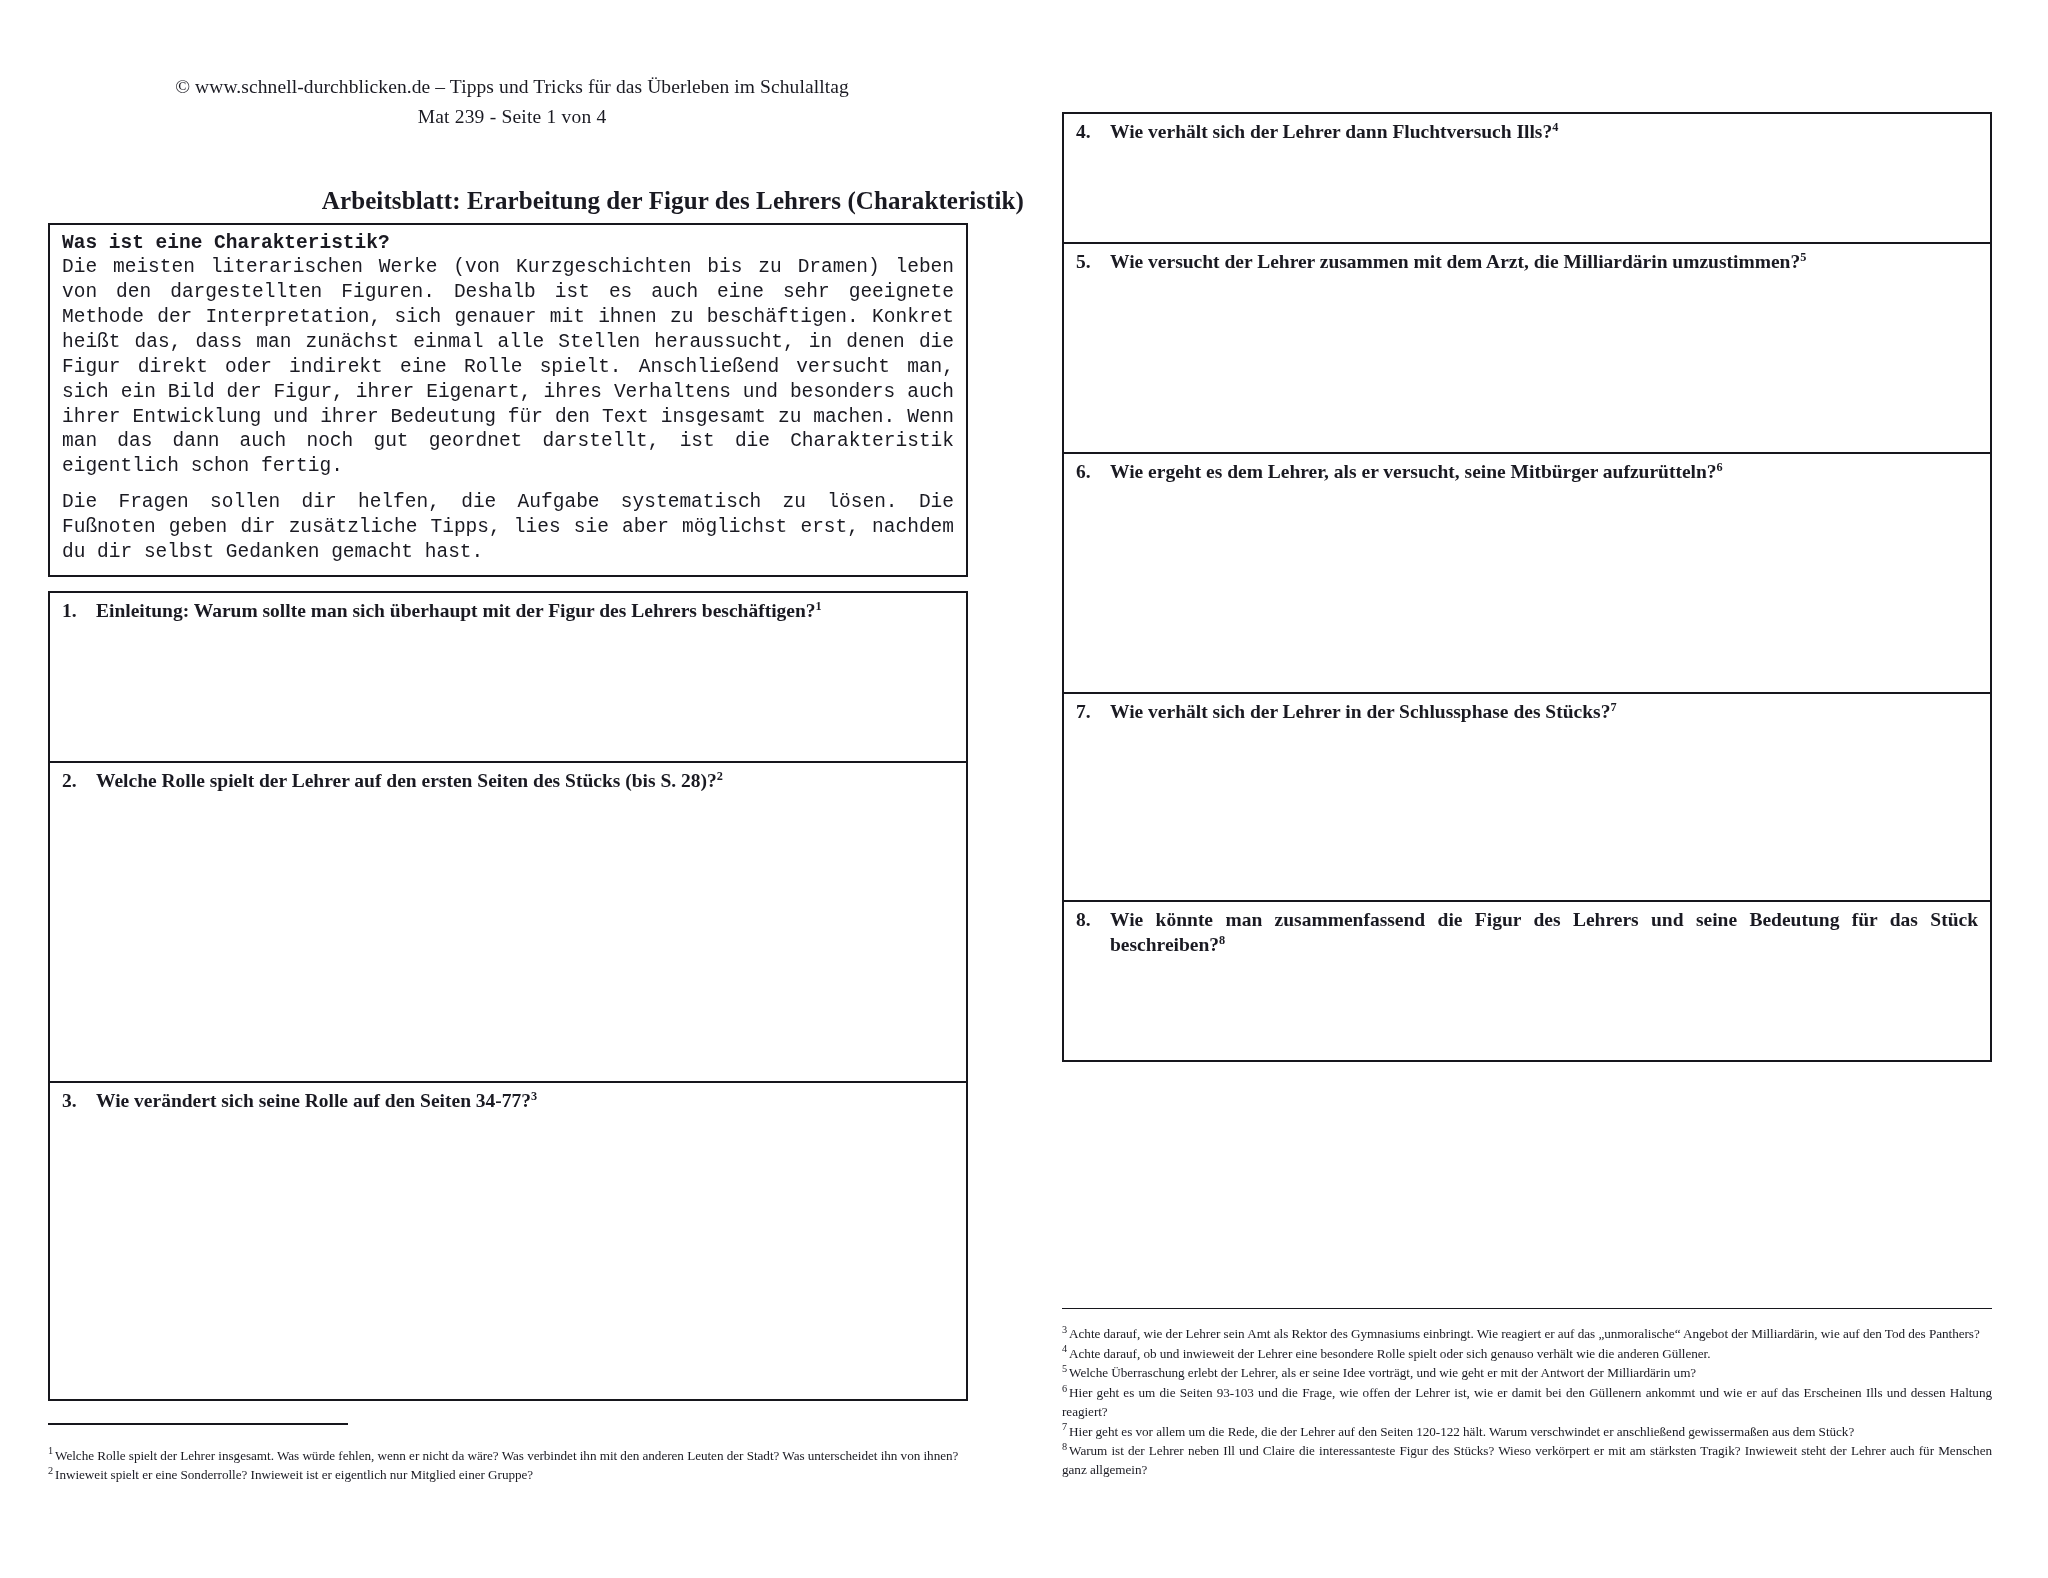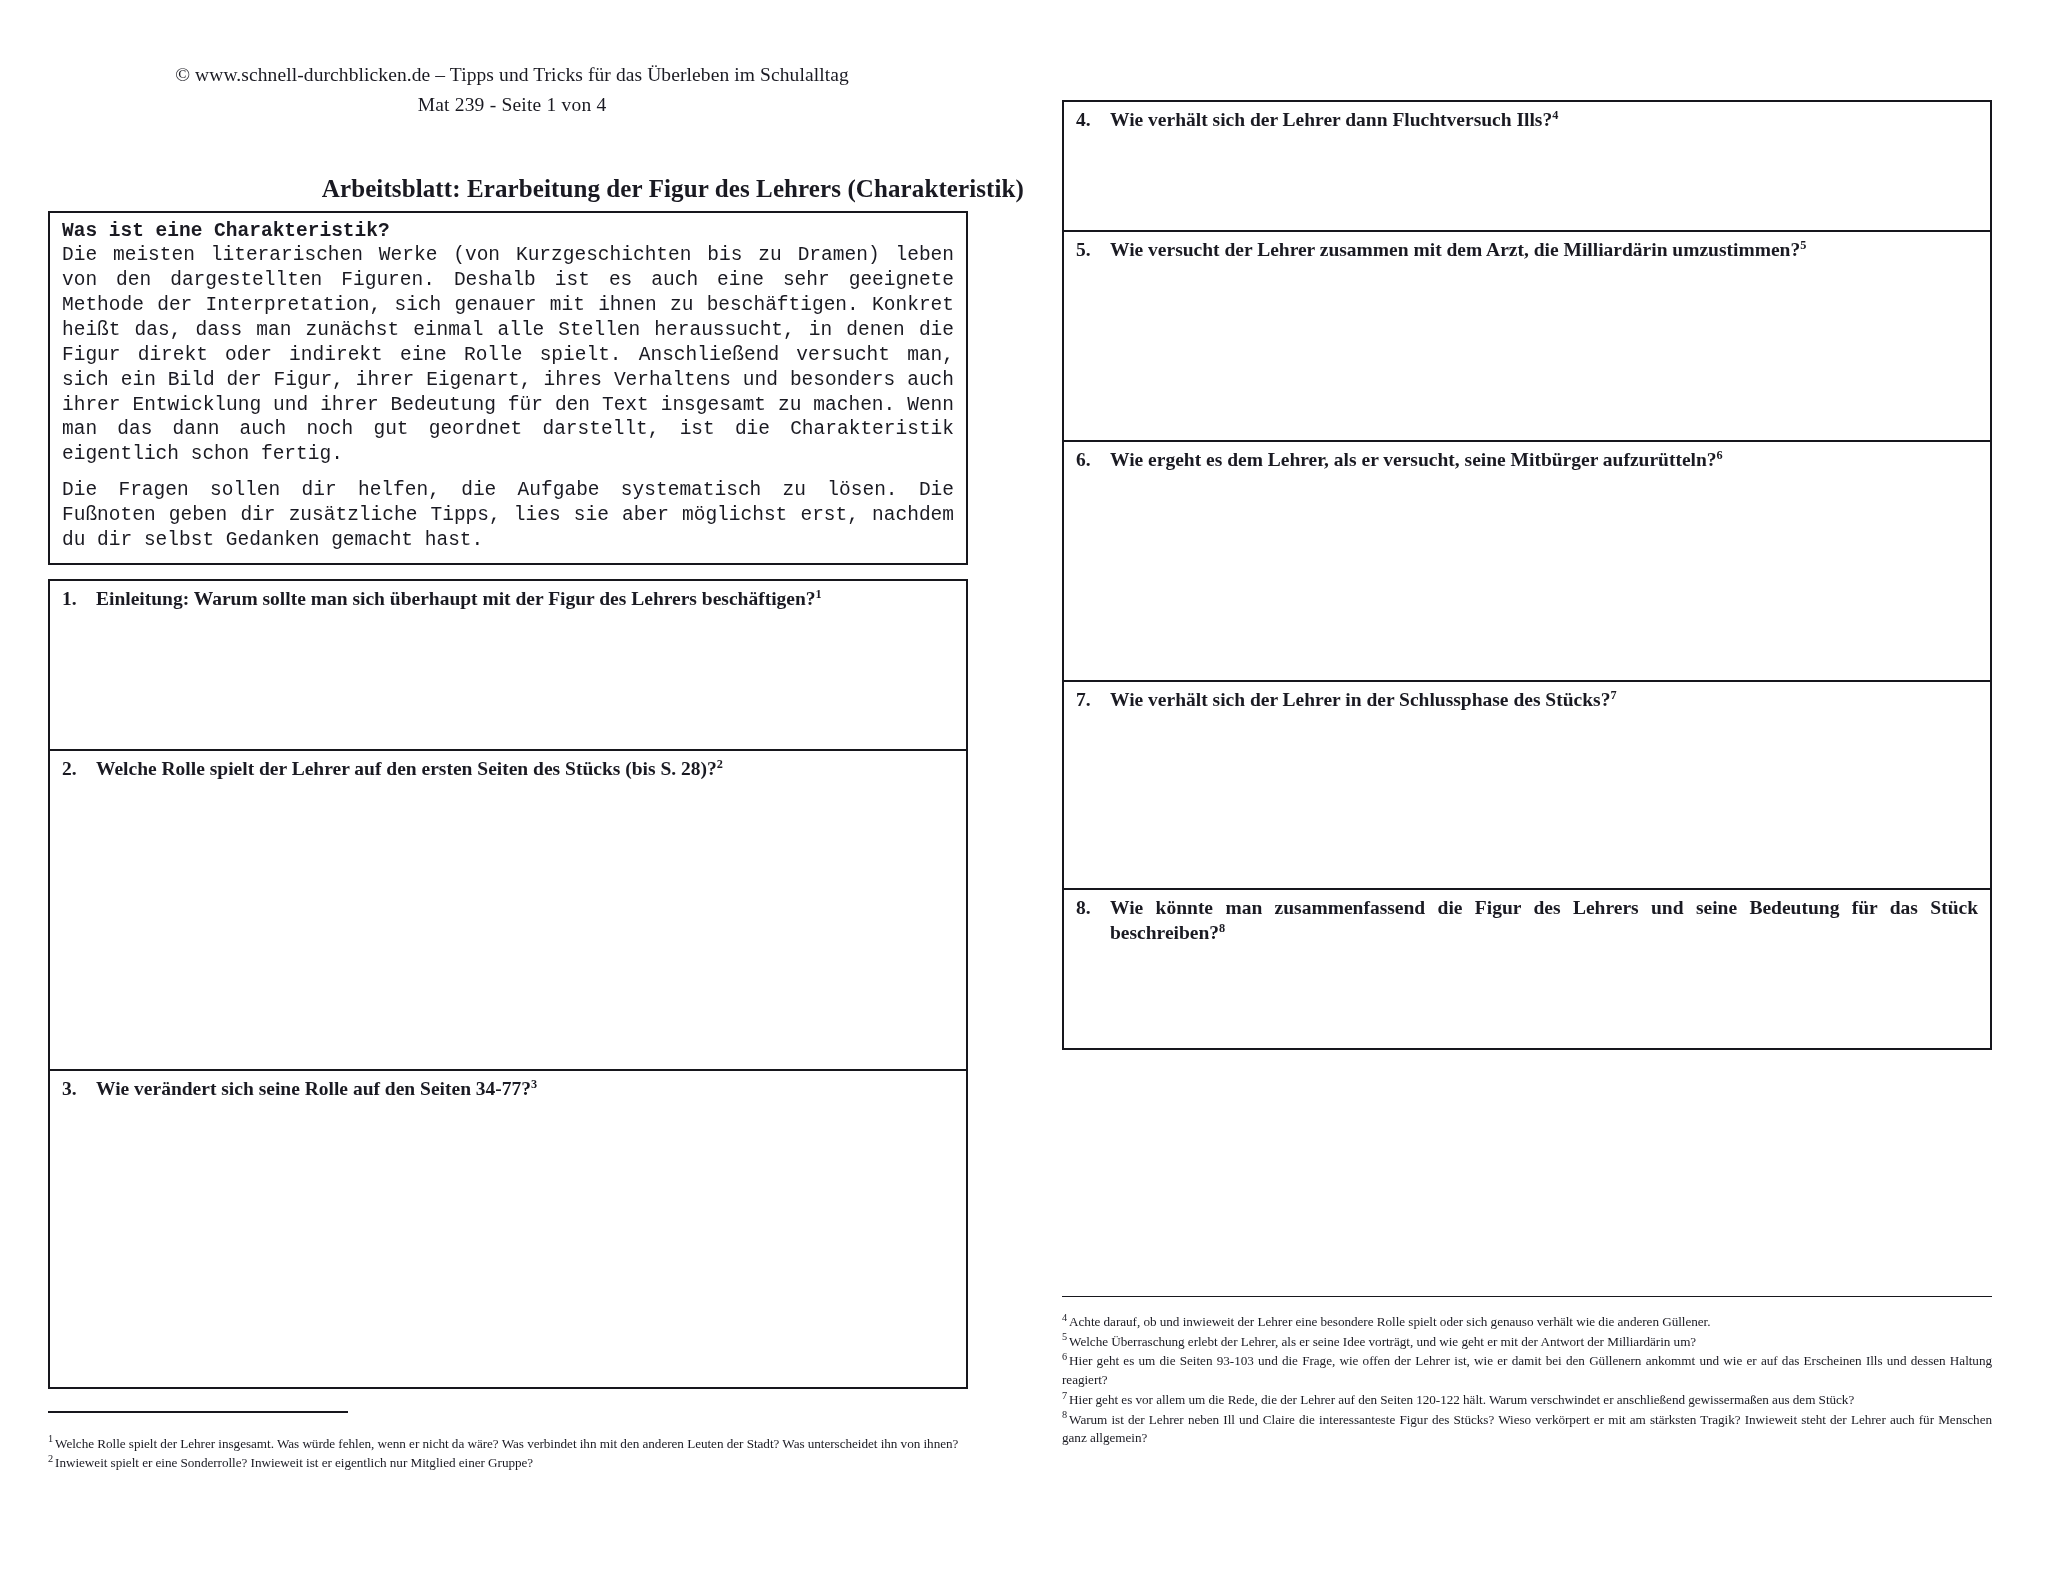--- a/index.html
+++ b/index.html
@@ -13,20 +13,21 @@
     font-family: "Liberation Serif", "DejaVu Serif", serif;
     color: #1a1a22;
     overflow: hidden;
     position: relative;
   }
   .page {
     position: absolute;
     inset: 0;
     display: flex;
     flex-direction: row;
+    margin-top: 12px;
   }
 
   
   .col-left {
     position: relative;
     width: 1024px;
     height: 1578px;
     box-sizing: border-box;
     padding: 0;
   }
@@ -229,20 +230,21 @@
         <span class="qnum">8.</span>
         <span class="qtext two-line"><span>Wie könnte man zusammenfassend die Figur des Lehrers und seine Bedeutung für das Stück beschreiben?</span><sup>8</sup></span>
       </div>
     </div>
 
     <div style="height:246px"></div>
     <div class="fn-rule wide" style="margin-left:38px; width:930px"></div>
     <div style="height:16px"></div>
 
     <div class="footnotes" style="margin-left:38px; width:930px">
+      <p class="fn"><sup>3</sup><span>Achte darauf, wie der Lehrer sein Amt als Rektor des Gymnasiums einbringt. Wie reagiert er auf das „unmoralische“ Angebot der Milliardärin, wie auf den Tod des Panthers?</span></p>
       <p class="fn"><sup>4</sup><span>Achte darauf, ob und inwieweit der Lehrer eine besondere Rolle spielt oder sich genauso verhält wie die anderen Güllener.</span></p>
       <p class="fn"><sup>5</sup><span>Welche Überraschung erlebt der Lehrer, als er seine Idee vorträgt, und wie geht er mit der Antwort der Milliardärin um?</span></p>
       <p class="fn"><sup>6</sup><span>Hier geht es um die Seiten 93-103 und die Frage, wie offen der Lehrer ist, wie er damit bei den Güllenern ankommt und wie er auf das Erscheinen Ills und dessen Haltung reagiert?</span></p>
       <p class="fn"><sup>7</sup><span>Hier geht es vor allem um die Rede, die der Lehrer auf den Seiten 120-122 hält. Warum verschwindet er anschließend gewissermaßen aus dem Stück?</span></p>
       <p class="fn"><sup>8</sup><span>Warum ist der Lehrer neben Ill und Claire die interessanteste Figur des Stücks? Wieso verkörpert er mit am stärksten Tragik? Inwieweit steht der Lehrer auch für Menschen ganz allgemein?</span></p>
     </div>
 
   </div>
 
 </div>

